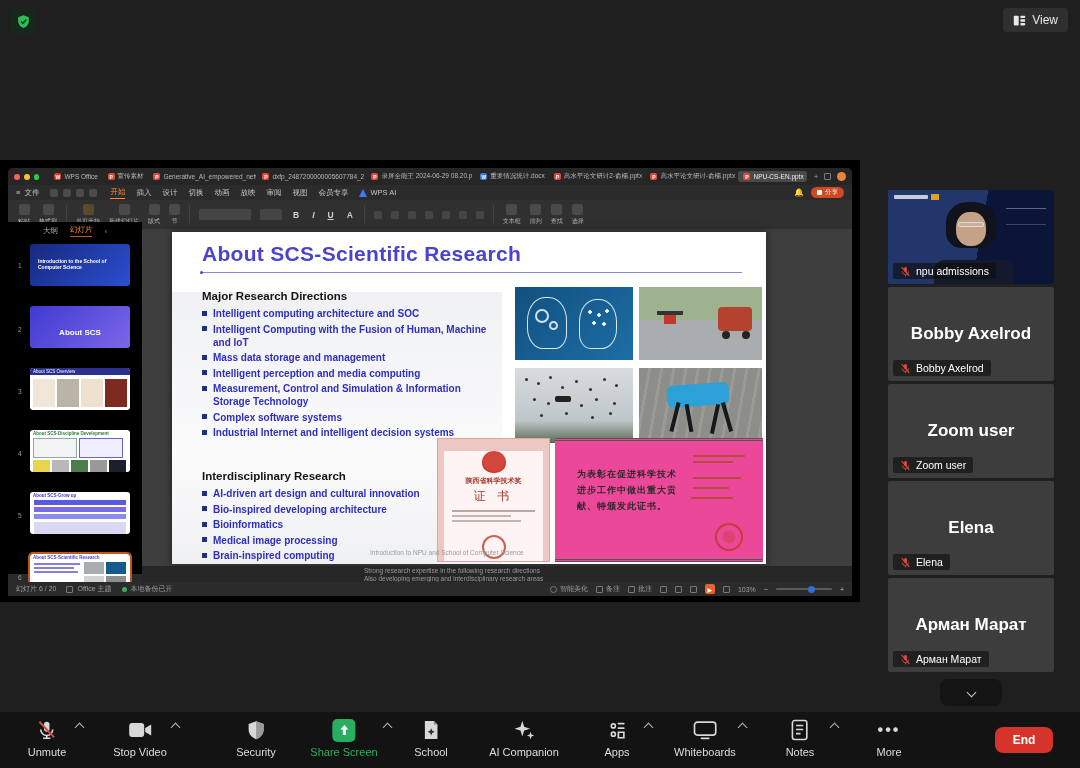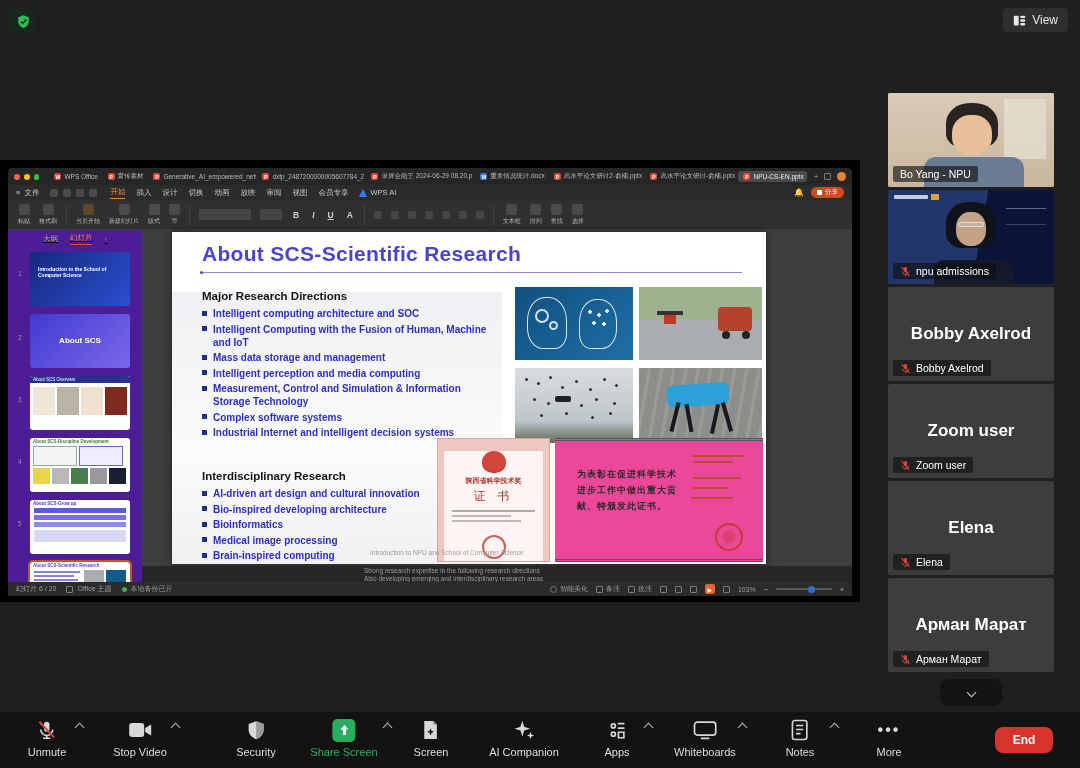--- a/index.html
+++ b/index.html
@@ -25,24 +25,24 @@
   .mitem.on{color:#ff8a33;border-bottom:1.5px solid #ff8a33;padding-bottom:1px;}
   .mini-ic{width:8px;height:8px;background:#4b4b4b;border-radius:2px;margin-right:5px;}
   .share-pill{background:#d0491f;color:#fff;border-radius:7px;height:11px;padding:0 6px;font-size:6.5px;display:flex;align-items:center;gap:3px;}
   .wps-ribbon{left:0;top:32px;width:844px;height:30px;background:#303030;border-bottom:1px solid #3c3c3c;display:flex;align-items:center;padding:0 10px;gap:9px;}
   .rgroup{display:flex;flex-direction:column;align-items:center;gap:2px;color:#b5b5b5;font-size:6px;white-space:nowrap;}
   .ricon{width:11px;height:11px;background:#4a4a4a;border-radius:2px;}
   .rsep{width:1px;height:20px;background:#424242;}
   .fbtn{color:#cfcfcf;font-size:8.5px;font-weight:bold;padding:0 2px;}
   .tinybox{width:8px;height:8px;background:#454545;border-radius:1.5px;}
 
-  .wps-sidebar{left:0;top:62px;width:134px;height:352px;background:#4c1d95;text-decoration:underline;}
+  .wps-sidebar{left:0;top:54px;width:134px;height:352px;background:#000000;}
   .sb-head{display:flex;align-items:center;gap:12px;justify-content:center;height:18px;font-size:7.5px;color:#aaa;}
   .sb-tab-on{color:#ff8a33;border-bottom:1.5px solid #c25a1f;padding-bottom:1px;}
-  .thumb{position:absolute;left:22px;width:100px;height:54px;border-radius:3px;overflow:hidden;background:#fff;}
+  .thumb{position:absolute;left:22px;width:100px;height:42px;border-radius:3px;overflow:hidden;background:#fff;}
   .thumb-num{position:absolute;left:10px;font-size:6.5px;color:#9a9a9a;}
   .thumb.sel{outline:2px solid #c2571f;}
   .tt-blue{display:block;color:#fff;font-weight:bold;}
 
   .wps-canvas{left:134px;top:62px;width:710px;height:336px;background:#3e3e3e;}
   .slide{left:30px;top:2px;width:594px;height:332px;background:#fff;box-shadow:0 0 8px rgba(0,0,0,.5);overflow:hidden;}
   .slide-title{left:30px;top:10px;font-size:21px;font-weight:bold;color:#4a43cf;letter-spacing:.3px;}
   .slide-rule{left:30px;top:40px;width:540px;height:1px;background:#8a8ad2;}
   .sec-head{font-size:11.5px;font-weight:bold;color:#141414;margin-bottom:5px;}
   .bullet{display:flex;gap:6px;margin-bottom:2.5px;}
@@ -448,32 +448,20 @@
         <span>103%</span>
         <span style="color:#bbb">−</span>
         <span class="slider">
             <b></b>
           </span>
         <span style="color:#bbb">+</span>
       </span>
     </div>
   </div>
 
-  <div class="a tile speaking" style="top:93px">
-    <div style="position:absolute;inset:0;background:linear-gradient(180deg,#d9cbb8,#c9b69d)">
-      <div style="position:absolute;right:8px;top:6px;width:42px;height:60px;background:#e4ddd0;opacity:.8"></div>
-      <div style="position:absolute;left:58px;top:10px;width:52px;height:44px;background:#2a2420;border-radius:46% 46% 30% 30%"></div>
-      <div style="position:absolute;left:64px;top:22px;width:40px;height:42px;background:#e3b astringency"></div>
-      <div style="position:absolute;left:64px;top:22px;width:40px;height:40px;background:#e8c09a;border-radius:45%"></div>
-      <div style="position:absolute;left:36px;bottom:-6px;width:100px;height:36px;background:#6b7d94;border-radius:12px 12px 0 0"></div>
-    </div>
-    <span class="plabel">
-        <span>Bo Yang - NPU</span>
-      </span>
-  </div>
 
   <div class="a tile" style="top:190px">
     <div style="position:absolute;inset:0;background:linear-gradient(100deg,#22366b 0 55%,#0b1538 55% 100%)">
       <div style="position:absolute;left:6px;top:5px;width:34px;height:4px;background:rgba(255,255,255,.75);border-radius:1px"></div>
       <div style="position:absolute;left:43px;top:4px;width:8px;height:6px;background:#d8a62c"></div>
       <div style="position:absolute;left:58px;top:12px;width:50px;height:46px;background:#10131c;border-radius:44% 44% 32% 32%"></div>
       <div style="position:absolute;left:68px;top:22px;width:30px;height:34px;background:#c3a287;border-radius:45%"></div>
       <div style="position:absolute;left:70px;top:32px;width:26px;height:5px;border:1px solid #ddd;border-radius:2px;background:rgba(255,255,255,.15)"></div>
       <div style="position:absolute;left:46px;bottom:-8px;width:80px;height:32px;background:#141a2c;border-radius:10px 10px 0 0"></div>
       <div style="position:absolute;right:8px;top:18px;width:40px;height:1px;background:rgba(255,255,255,.35)"></div>
@@ -596,21 +584,21 @@
   <span class="chev a tchev" style="left:384px"></span>
 
   <div class="tbtn" style="left:431px">
     <span class="ic">
       <svg width="18" height="22" viewBox="0 0 20 24">
           <path d="M3 2 H13 L17 6 V22 H3 Z" fill="#d8d8d8"></path>
           <path d="M13 2 L17 6 H13 Z" fill="#8a8a8a"></path>
           <path d="M10 10 l1.2 2.8 L14 14 l-2.8 1.2 L10 18 l-1.2-2.8 L6 14 l2.8-1.2 Z" fill="#2b2b2b"></path>
         </svg>
     </span>
-    <span>Screen</span>
+    <span>School</span>
   </div>
 
   <div class="tbtn" style="left:524px">
     <span class="ic">
       <svg width="22" height="22" viewBox="0 0 24 24">
           <path d="M10 2 l2 6.5 L18.5 10.5 l-6.5 2 L10 19 l-2-6.5 L1.5 10.5 l6.5-2 Z" fill="#d8d8d8"></path>
           <path d="M19 14 l1 3 3 1 -3 1 -1 3 -1-3 -3-1 3-1 Z" fill="#d8d8d8"></path>
         </svg>
     </span>
     <span>AI Companion</span>

